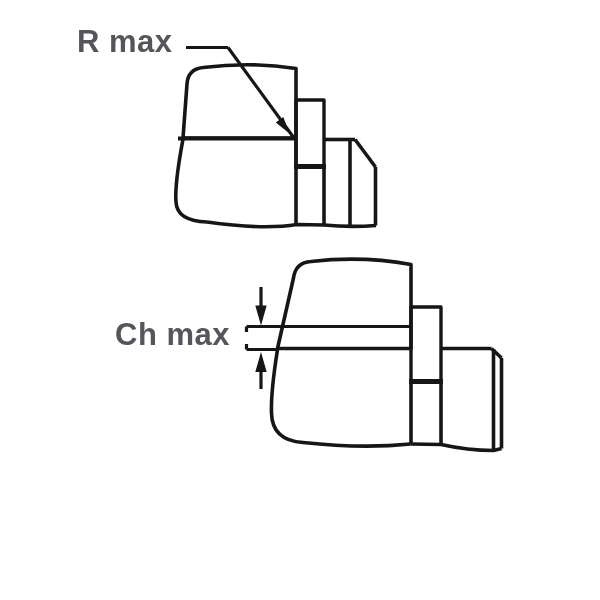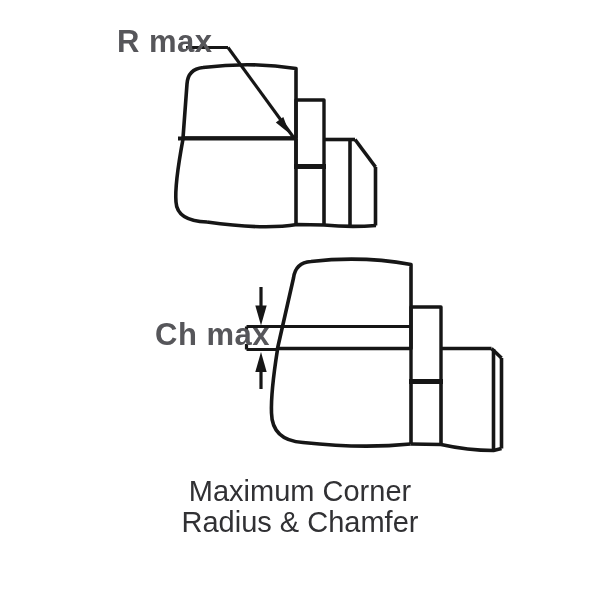--- a/index.html
+++ b/index.html
@@ -24,21 +24,20 @@
   .solid{fill:var(--line);stroke:none;}
   .hatchline{stroke:var(--line);stroke-width:4;}
   .dim-label{
     position:absolute;
     font-weight:bold;
     font-size:31px;
     letter-spacing:.5px;
     color:var(--label);
     white-space:nowrap;
     line-height:1;
-    margin-left:40px;
   }
   .r-max{left:77px;top:26px;}
   .ch-max{left:115px;top:319px;}
   .caption{
     position:absolute;
     left:0;top:476px;width:600px;
     text-align:center;
     color:var(--caption);
     font-size:29px;
     line-height:31px;
@@ -127,17 +126,13 @@
         <path class="ln w3" d="M 261 389 V 368"></path>
         <polygon class="solid" points="261,352 255.3,372 266.7,372"></polygon>
       </g>
     </g>
   </svg>
 
   <div class="dim-label r-max">R max</div>
 
   <div class="dim-label ch-max">Ch max</div>
 
-  <div class="caption">
-    <div>Maximum Corner</div>
-    <div>Radius &amp; Chamfer</div>
-  </div>
 </div>
 
 </body></html>

